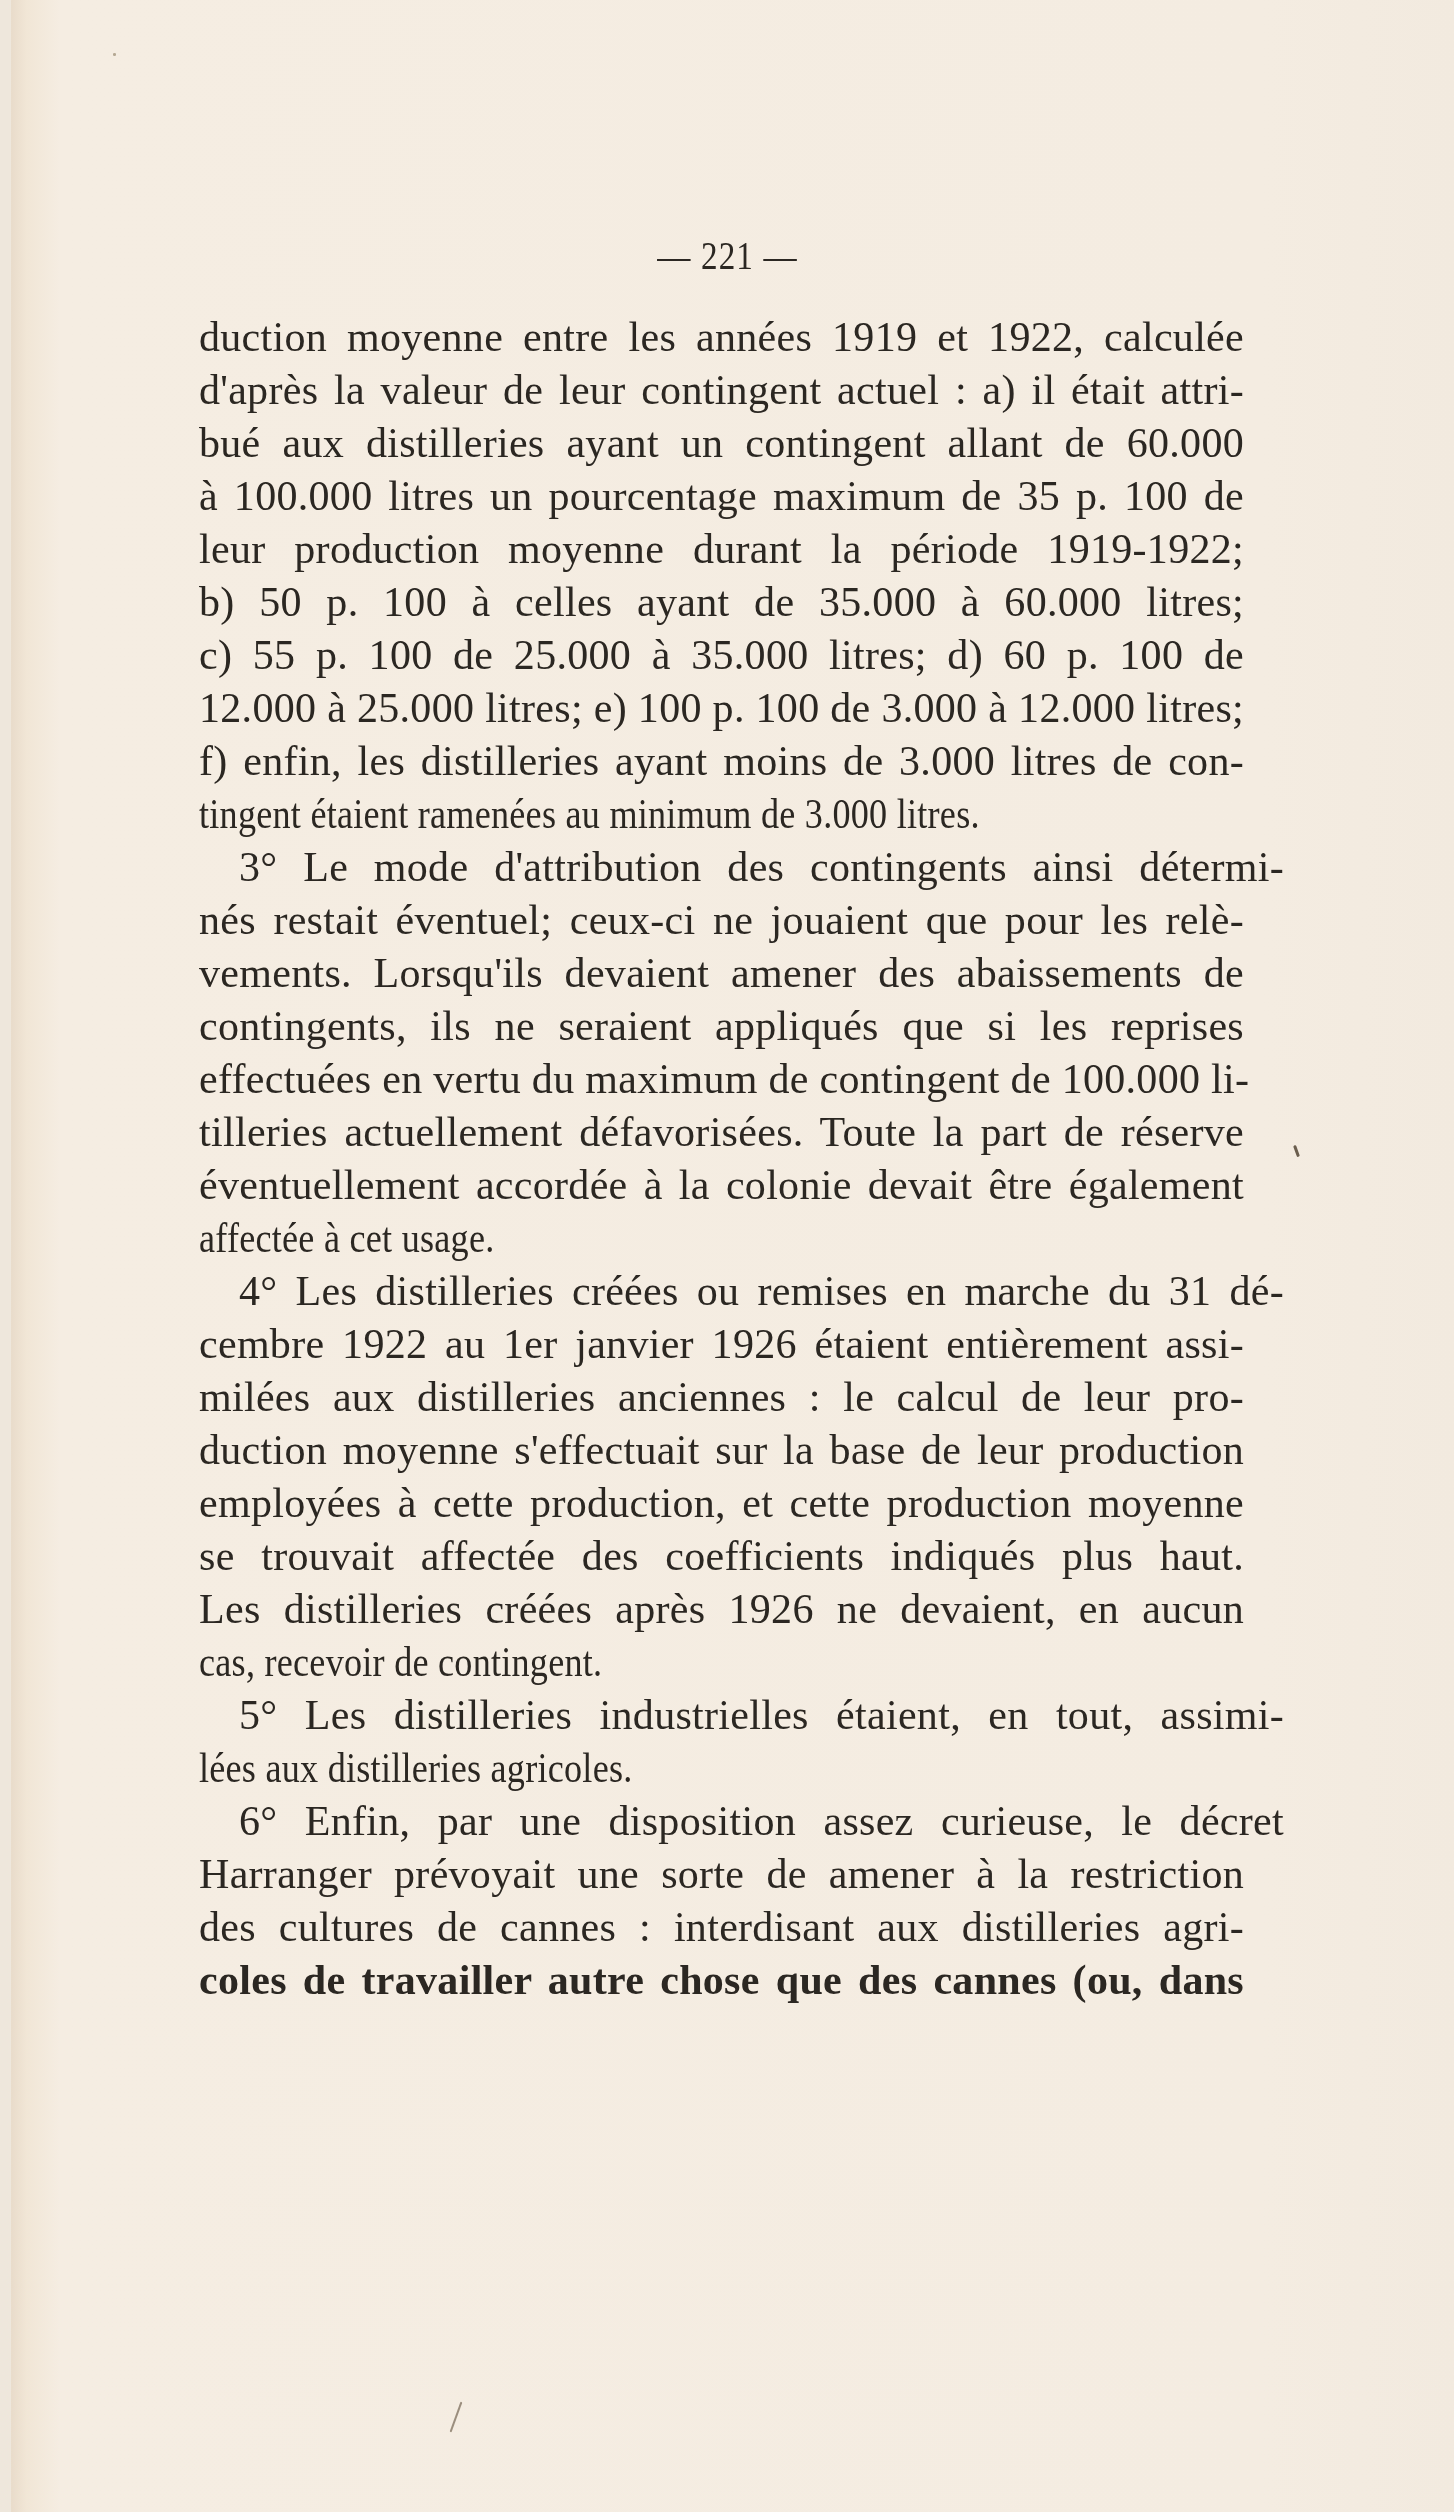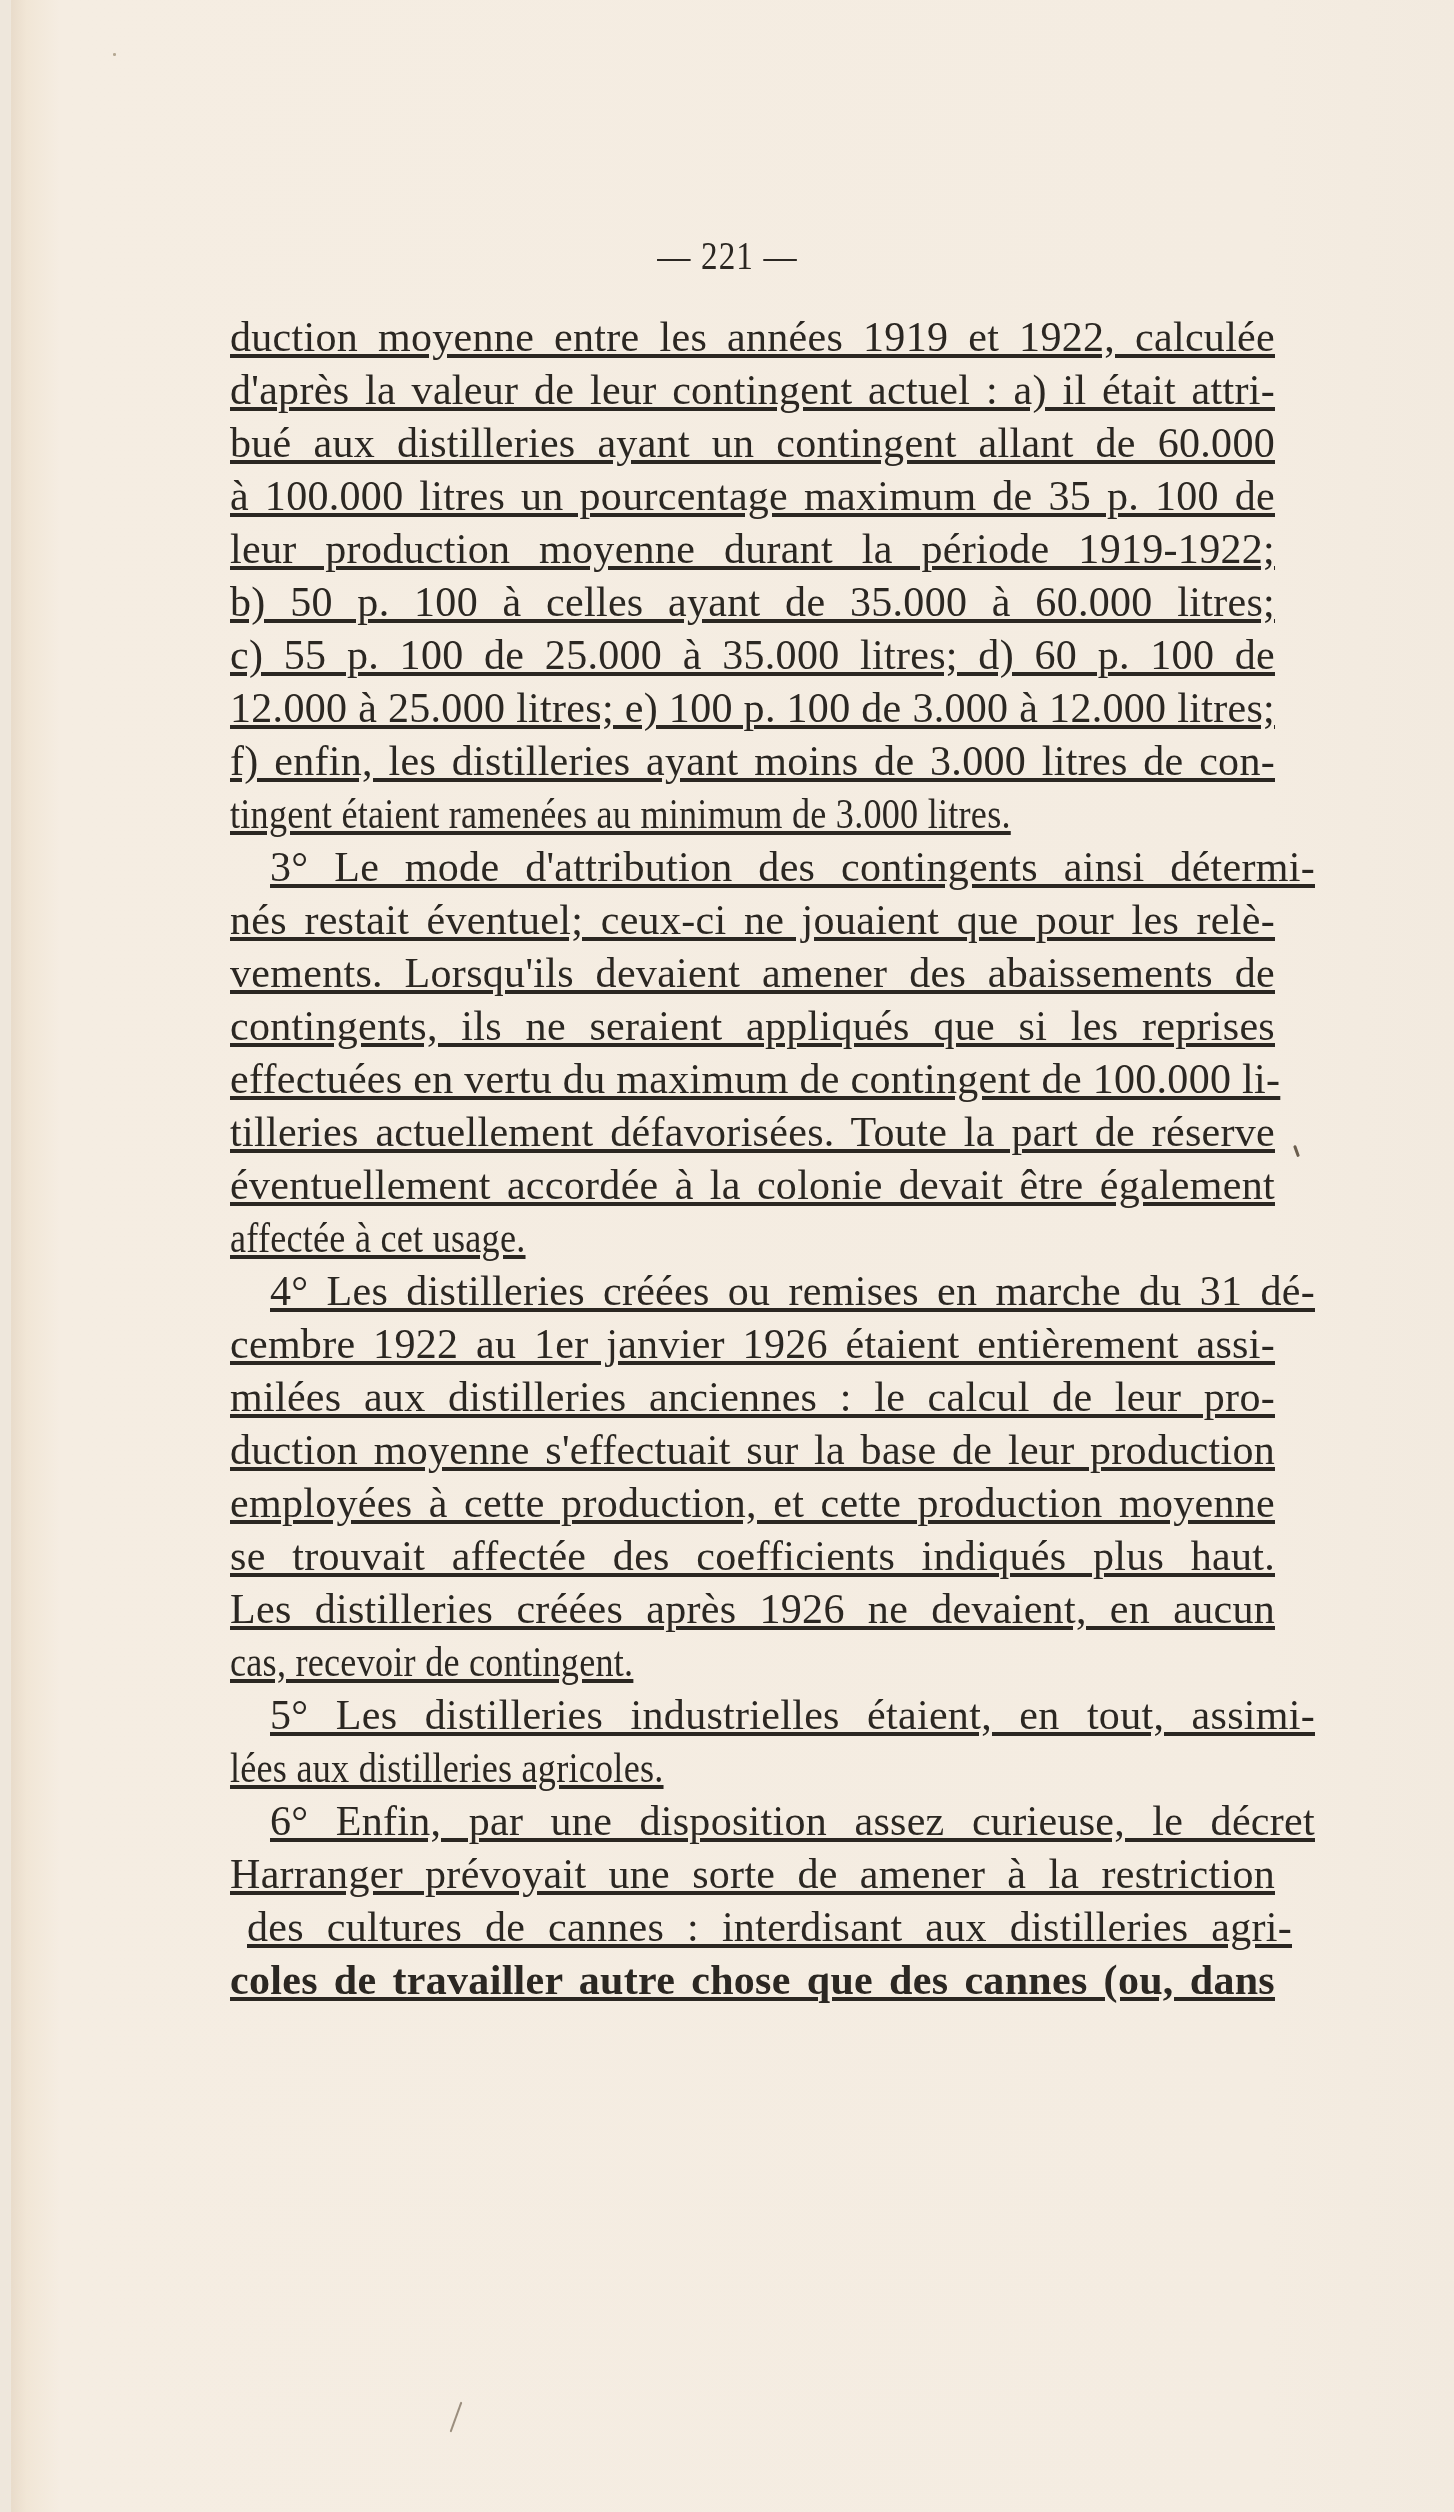--- a/index.html
+++ b/index.html
@@ -34,24 +34,23 @@
       left: 0;
       width: 1455px;
       text-align: center;
       font-family: "Liberation Serif", serif;
       font-size: 39px;
       letter-spacing: 1.3px;
       transform: scaleX(0.85);
     }
     .text-block {
       position: absolute;
-      left: 230px;
+      left: 199px;
       top: 311px;
       width: 1045px;
-      text-decoration: underline;
     }
     .line {
       height: 53px;
       line-height: 53px;
       font-family: "Liberation Serif", serif;
       font-size: 42px;
       white-space: nowrap;
       text-align: justify;
       text-align-last: justify;
       transform-origin: left center;
@@ -104,21 +103,21 @@
       <div class="line" style="transform: scaleX(1); width: 1045px;">milées aux distilleries anciennes : le calcul de leur pro-</div>
       <div class="line" style="transform: scaleX(1); width: 1045px;">duction moyenne s'effectuait sur la base de leur production</div>
       <div class="line" style="transform: scaleX(1); width: 1045px;">employées à cette production, et cette production moyenne</div>
       <div class="line" style="transform: scaleX(1); width: 1045px;">se trouvait affectée des coefficients indiqués plus haut.</div>
       <div class="line" style="transform: scaleX(1); width: 1045px;">Les distilleries créées après 1926 ne devaient, en aucun</div>
       <div class="line last" style="transform: scaleX(0.86); width: 1215px;">cas, recevoir de contingent.</div>
       <div class="line indent" style="transform: scaleX(1); width: 1045px;">5° Les distilleries industrielles étaient, en tout, assimi-</div>
       <div class="line last" style="transform: scaleX(0.86); width: 1215px;">lées aux distilleries agricoles.</div>
       <div class="line indent" style="transform: scaleX(1); width: 1045px;">6° Enfin, par une disposition assez curieuse, le décret</div>
       <div class="line" style="transform: scaleX(1); width: 1045px;">Harranger prévoyait une sorte de amener à la restriction</div>
-      <div class="line" style="transform: scaleX(1); width: 1045px; margin-left: 17px;">des cultures de cannes : interdisant aux distilleries agri-</div>
+      <div class="line" style="transform: scaleX(1); width: 1045px;">des cultures de cannes : interdisant aux distilleries agri-</div>
       <div class="line bold-last" style="transform: scaleX(1); width: 1045px;">coles de travailler autre chose que des cannes (ou, dans</div>
     </div>
 
   <div class="speck" style="left:1295px;top:1145px;width:3.3px;height:12px;transform:rotate(-20deg);"></div>
   <div class="speck" style="left:455px;top:2401px;width:2px;height:32px;transform:rotate(20deg);background:#9b8e7e;"></div>
   <div class="speck" style="left:113px;top:53px;width:2.7px;height:2.7px;background:#b5a893;"></div>
 </div>
 
 
 </body></html>

